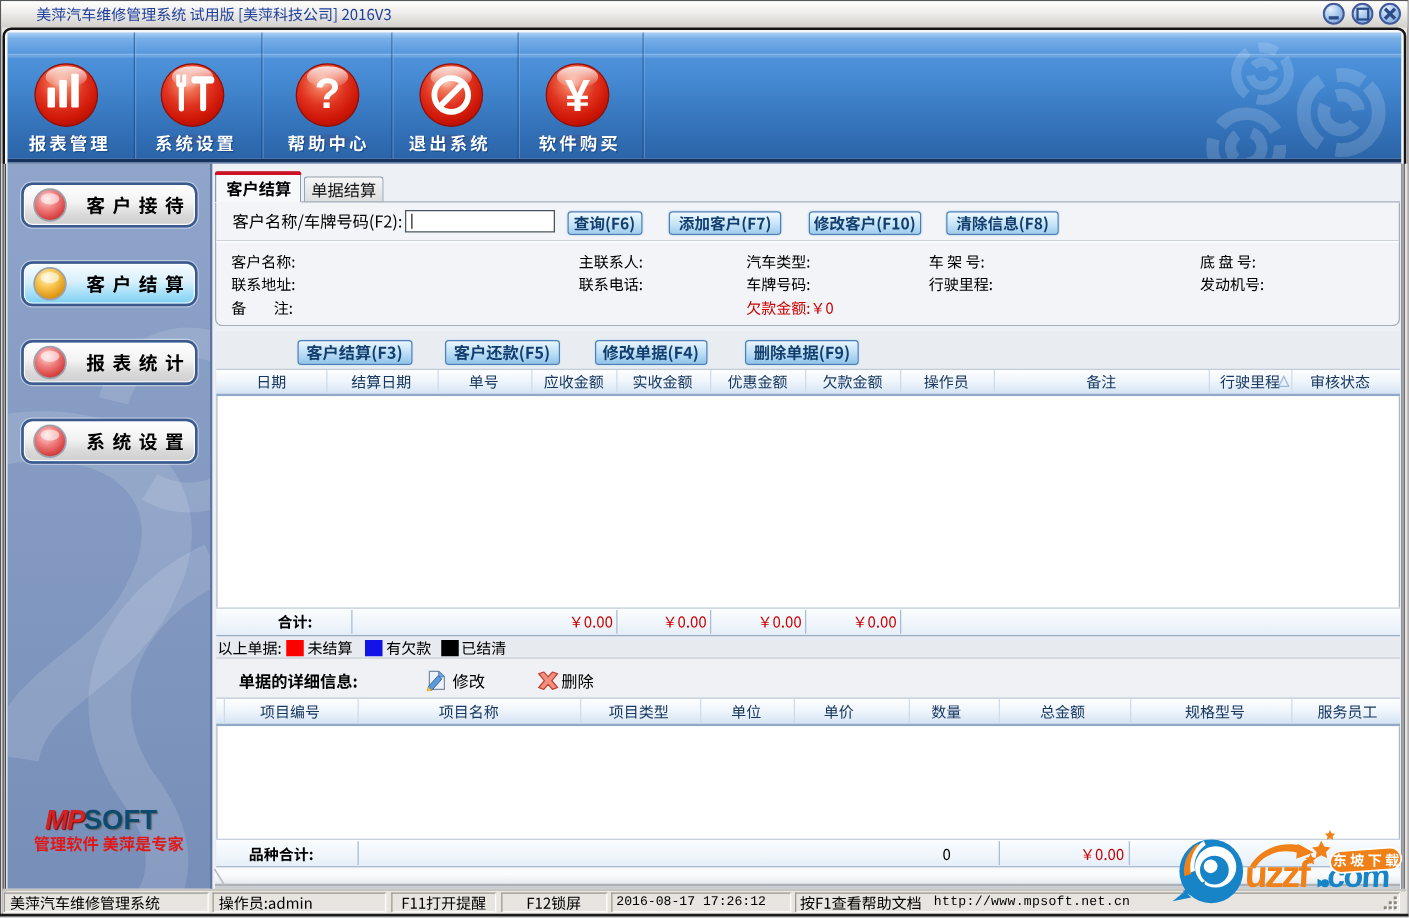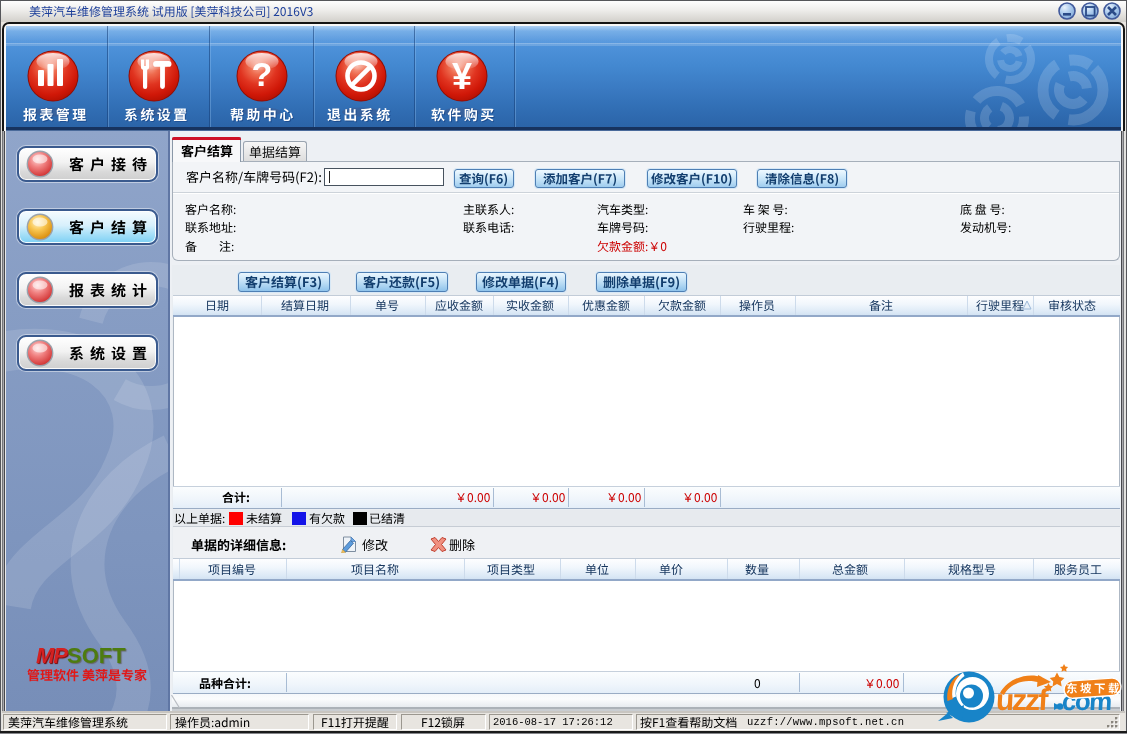--- a/index.html
+++ b/index.html
@@ -331,21 +331,21 @@
 <ellipse cx="14" cy="9" rx="7.5" ry="4.5" fill="#FFFFFF" fill-opacity="0.55"></ellipse>
     </svg>
     <svg style="position:absolute;left:68.5px;top:343.7px;overflow:visible" width="78" height="20">
       <g fill="#000000">
         <use href="#b7cfb" transform="translate(0.0 15) scale(0.015 -0.015)"></use>
         <use href="#b7edf" transform="translate(21.0 15) scale(0.015 -0.015)"></use>
         <use href="#b8bbe" transform="translate(42.0 15) scale(0.015 -0.015)"></use>
         <use href="#b7f6e" transform="translate(63.0 15) scale(0.015 -0.015)"></use>
       </g>
     </svg>
-    <div style="position:absolute;left:36px;top:643px;font-family:'Liberation Sans',sans-serif;font-style:italic;font-weight:bold;font-size:22px;letter-spacing:-1px;color:#D42121;text-shadow:1px 1px 1px #7A0A0A">MP<span style="color:#4d7c0f;font-style:normal;letter-spacing:0;text-shadow:1px 1px 1px #666">SOFT</span></div>
+    <div style="position:absolute;left:36px;top:643px;font-family:'Liberation Sans',sans-serif;font-style:italic;font-weight:bold;font-size:22px;letter-spacing:-1px;color:#D42121;text-shadow:1px 1px 1px #7A0A0A">MP<span style="color:#0c4a6e;font-style:normal;letter-spacing:0;text-shadow:1px 1px 1px #666">SOFT</span></div>
     <svg style="position:absolute;left:27.0px;top:666.9px;overflow:visible" width="120" height="17">
       <g fill="#E01818">
         <use href="#b7ba1" transform="translate(0.0 13) scale(0.013 -0.013)"></use>
         <use href="#b7406" transform="translate(13.0 13) scale(0.013 -0.013)"></use>
         <use href="#b8f6f" transform="translate(26.0 13) scale(0.013 -0.013)"></use>
         <use href="#b4ef6" transform="translate(39.0 13) scale(0.013 -0.013)"></use>
         <use href="#b7f8e" transform="translate(55.0 13) scale(0.013 -0.013)"></use>
         <use href="#b840d" transform="translate(68.0 13) scale(0.013 -0.013)"></use>
         <use href="#b662f" transform="translate(81.0 13) scale(0.013 -0.013)"></use>
         <use href="#b4e13" transform="translate(94.0 13) scale(0.013 -0.013)"></use>
@@ -994,21 +994,21 @@
         <use href="#r46" transform="translate(12.0 12) scale(0.012 -0.012)"></use>
         <use href="#r31" transform="translate(18.6 12) scale(0.012 -0.012)"></use>
         <use href="#r67e5" transform="translate(25.3 12) scale(0.012 -0.012)"></use>
         <use href="#r770b" transform="translate(37.3 12) scale(0.012 -0.012)"></use>
         <use href="#r5e2e" transform="translate(49.3 12) scale(0.012 -0.012)"></use>
         <use href="#r52a9" transform="translate(61.3 12) scale(0.012 -0.012)"></use>
         <use href="#r6587" transform="translate(73.3 12) scale(0.012 -0.012)"></use>
         <use href="#r6863" transform="translate(85.3 12) scale(0.012 -0.012)"></use>
       </g>
     </svg>
-    <div style="position:absolute;left:747px;top:716px;font-family:'Liberation Mono',monospace;font-size:10.5px;letter-spacing:0.25px;color:#000">uzzf://www.mpsoft.net.cn</div>
+    <div style="position:absolute;left:747px;top:716px;font-family:'Liberation Mono',monospace;font-size:10.5px;letter-spacing:0.25px;color:#000">http://www.mpsoft.net.cn</div>
     <svg style="position:absolute;left:1105px;top:717px" width="15" height="12">
       <rect x="11" y="9" width="2.4" height="2.4" fill="#FFFFFF"></rect>
       <rect x="10" y="8" width="2.4" height="2.4" fill="#8A867E"></rect>
       <rect x="7" y="9" width="2.4" height="2.4" fill="#FFFFFF"></rect>
       <rect x="6" y="8" width="2.4" height="2.4" fill="#8A867E"></rect>
       <rect x="3" y="9" width="2.4" height="2.4" fill="#FFFFFF"></rect>
       <rect x="2" y="8" width="2.4" height="2.4" fill="#8A867E"></rect>
       <rect x="7" y="5" width="2.4" height="2.4" fill="#FFFFFF"></rect>
       <rect x="6" y="4" width="2.4" height="2.4" fill="#8A867E"></rect>
       <rect x="11" y="5" width="2.4" height="2.4" fill="#FFFFFF"></rect>

